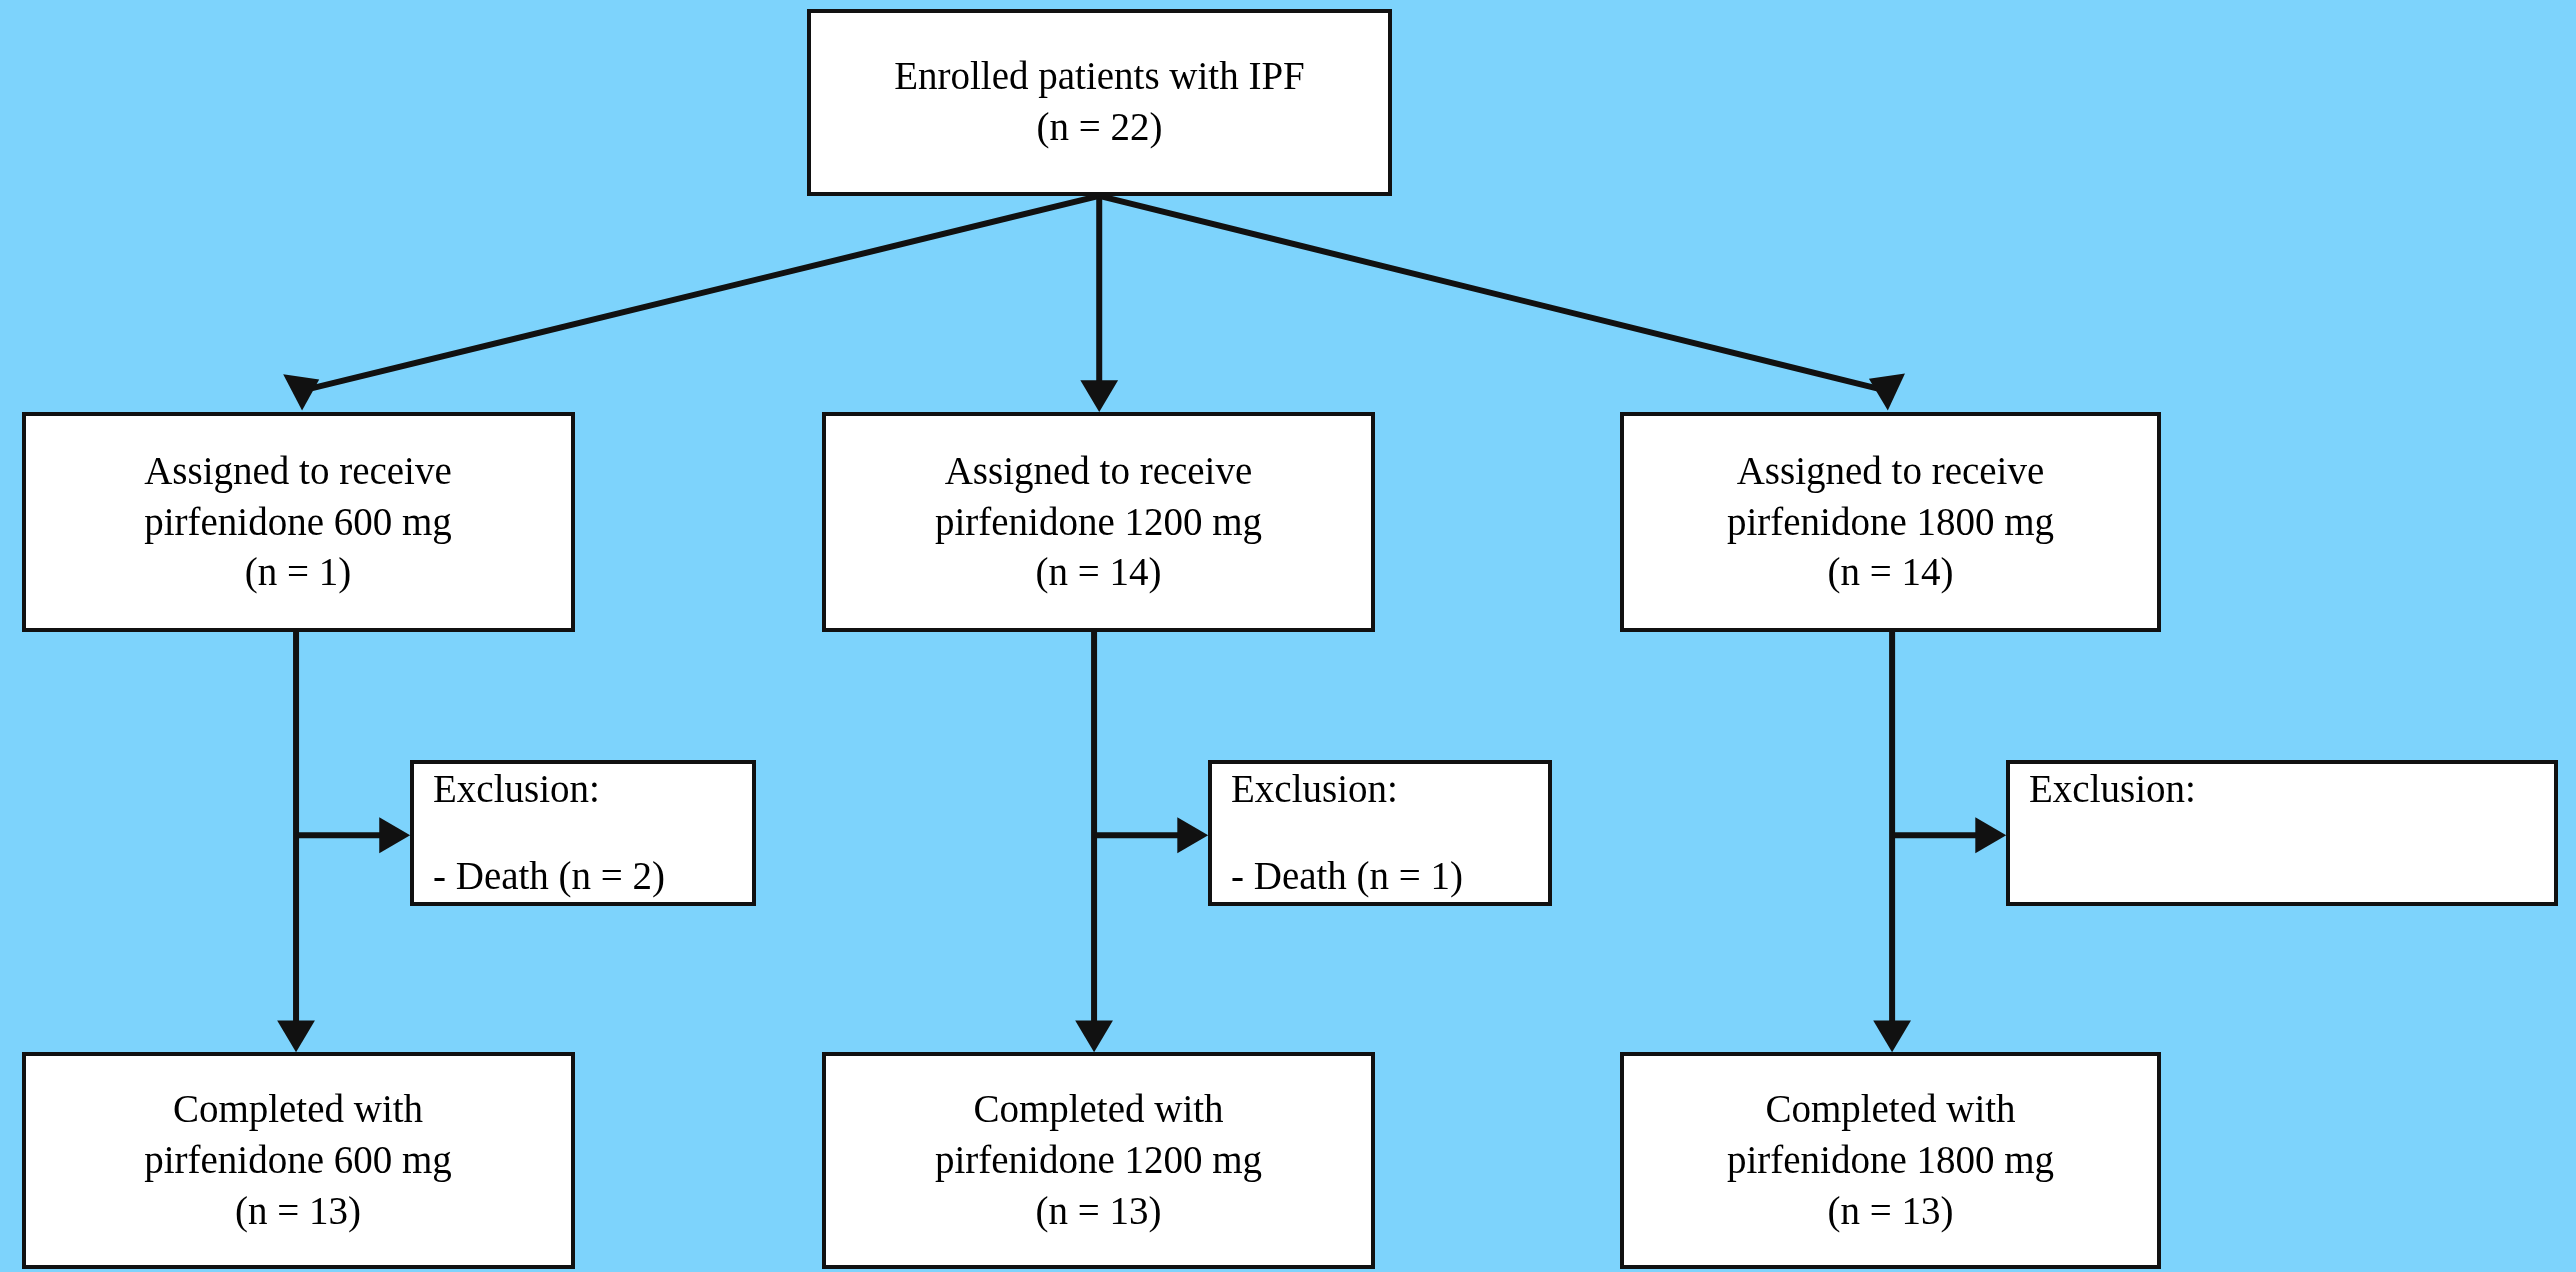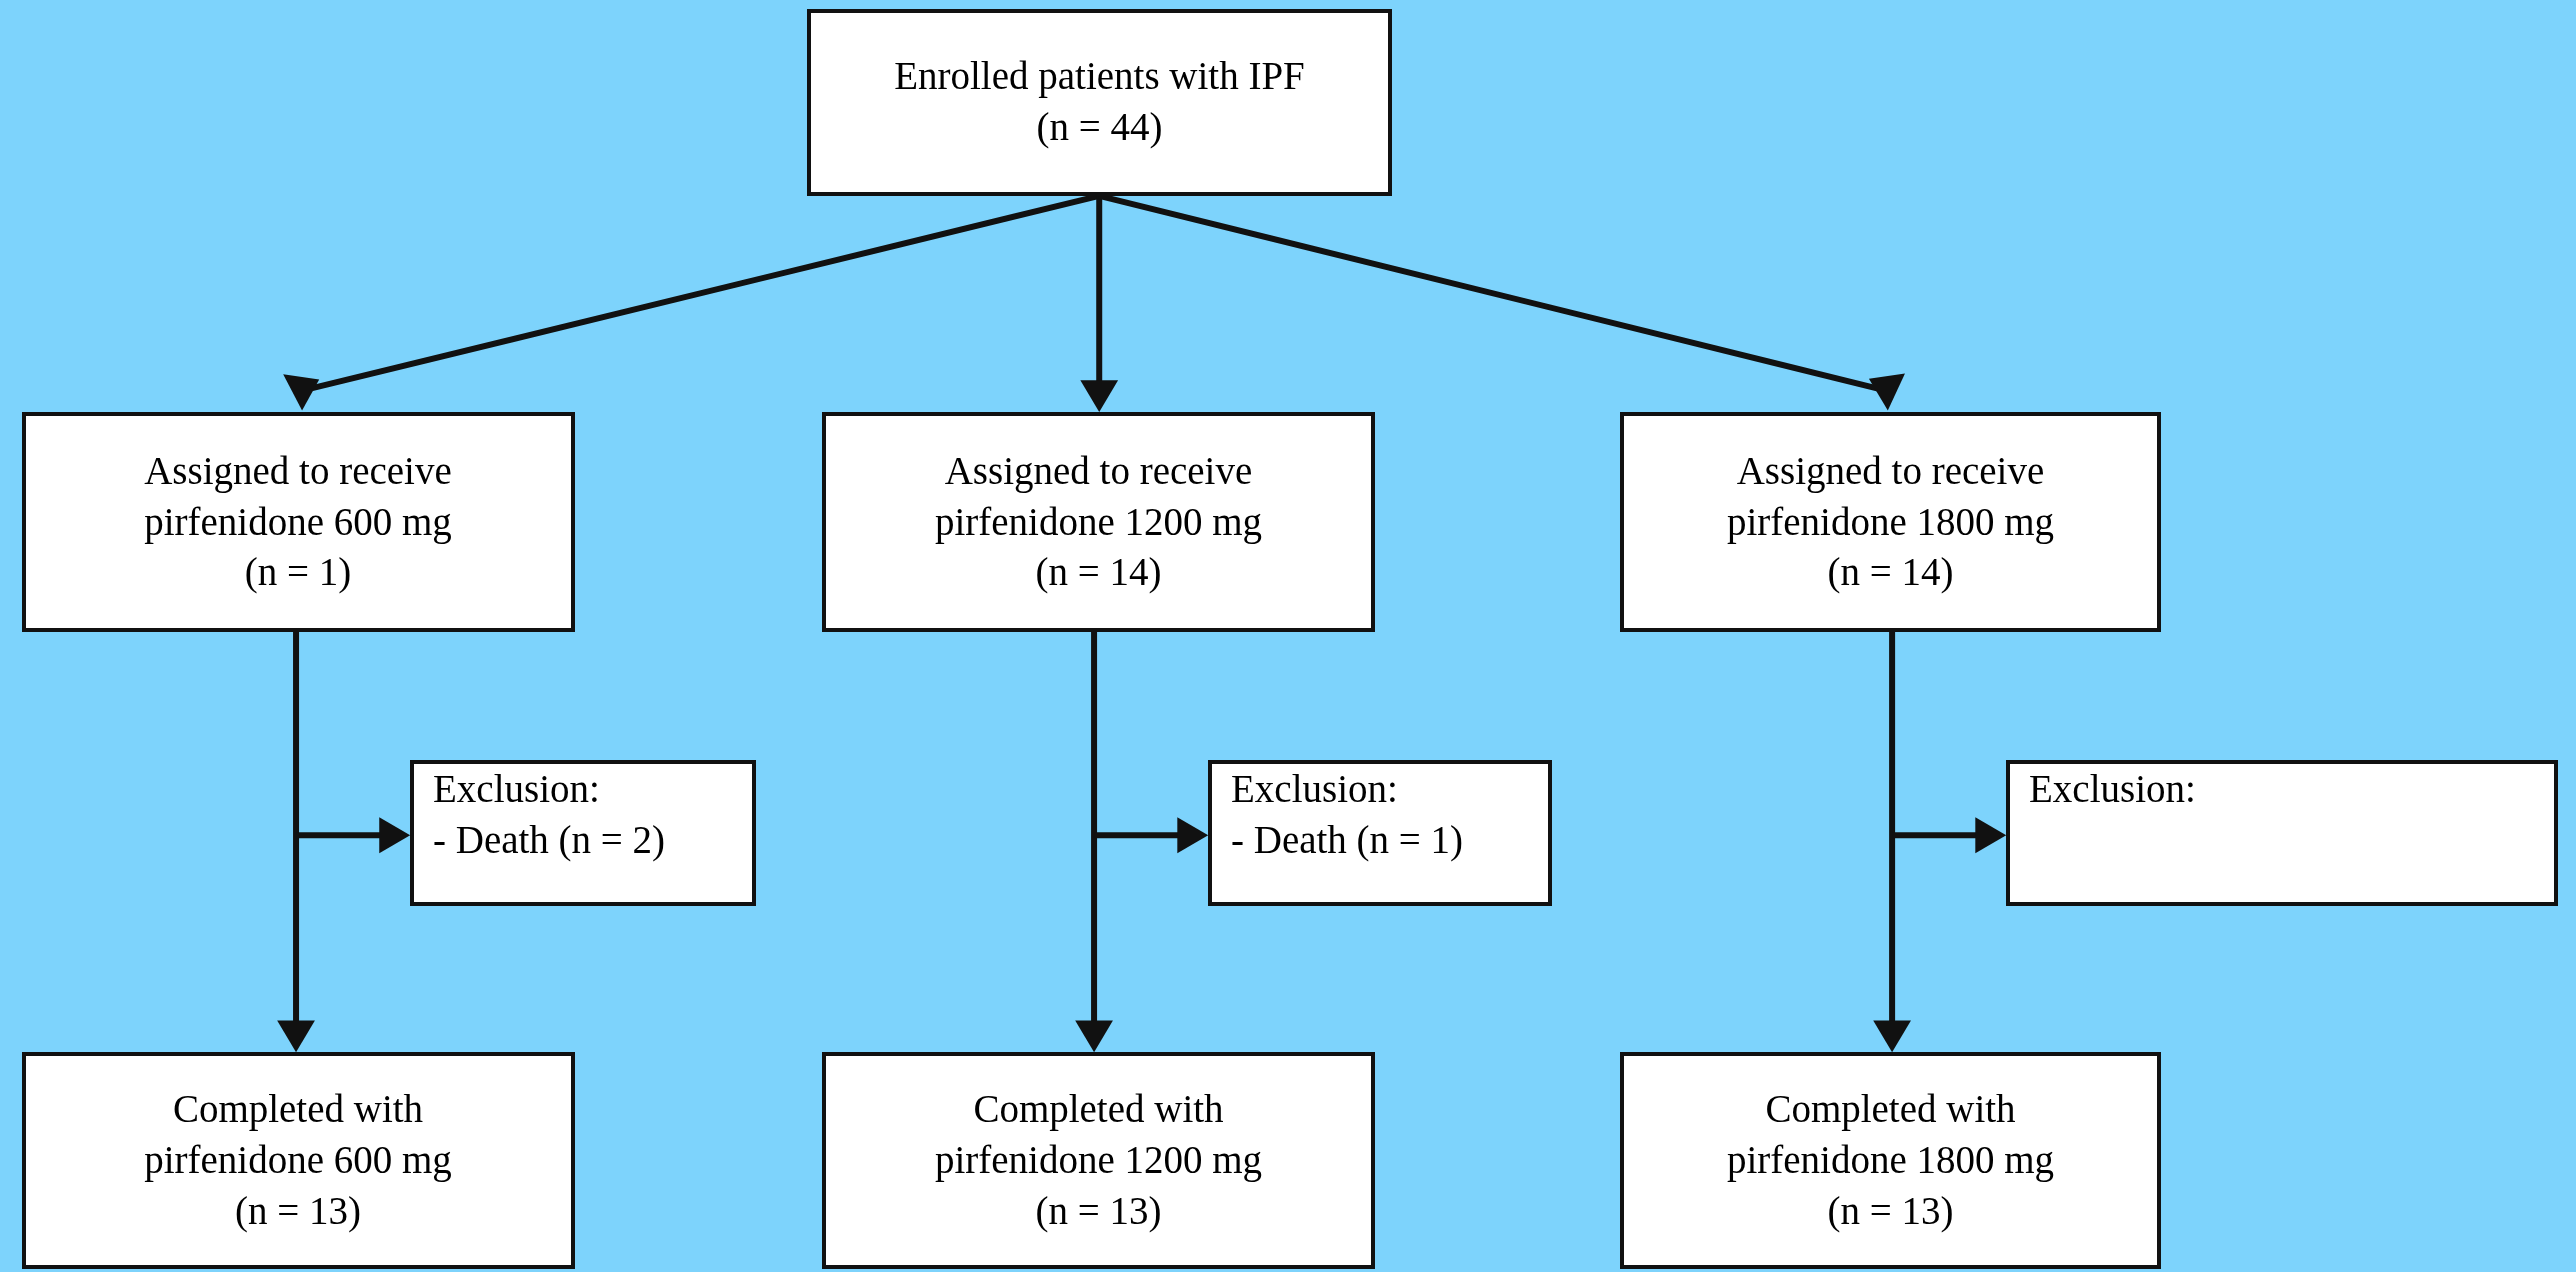--- a/index.html
+++ b/index.html
@@ -29,21 +29,21 @@
     line-height:1.30;
     font-size:39px;
     z-index:3;
   }
   .node .line{display:block;white-space:nowrap;}
   .node.align-left{align-items:flex-start;}
   .node.align-left .line{padding-left:19px;}
   .node.excl{
     border-width:4.3px;
     font-size:39px;
-    justify-content:flex-start;
+    justify-content:space-between;
   }
   
   #node-enrolled{left:807px;  top:8.6px;   width:585px;  height:187px;}
   
   #node-assigned-600  {left:21.5px;   top:412px; width:553px; height:220px;}
   #node-assigned-1200 {left:822px;  top:412px; width:553px; height:220px;}
   #node-assigned-1800 {left:1620px; top:412px; width:541px; height:220px;}
   
   #node-exclusion-600  {left:410px;  top:760px; width:346px; height:146px;}
   #node-exclusion-1200 {left:1208px; top:760px; width:344px; height:146px;}
@@ -112,21 +112,21 @@
       <polygon points="2205,1226 2183,1189 2227,1189"></polygon>
     </g>
     <g>
       <line x1="2205" y1="973" x2="2312" y2="973"></line>
       <polygon points="2338,973 2302,952 2302,994"></polygon>
     </g>
   </svg>
 
   <div class="node" id="node-enrolled">
     <span class="line">Enrolled patients with IPF</span>
-    <span class="line">(n = 44)</span>
+    <span class="line">(n = 22)</span>
   </div>
 
   <div class="node" id="node-assigned-600">
     <span class="line">Assigned to receive</span>
     <span class="line">pirfenidone 600 mg</span>
     <span class="line">(n = 1)</span>
   </div>
 
   <div class="node" id="node-assigned-1200">
     <span class="line">Assigned to receive</span>

